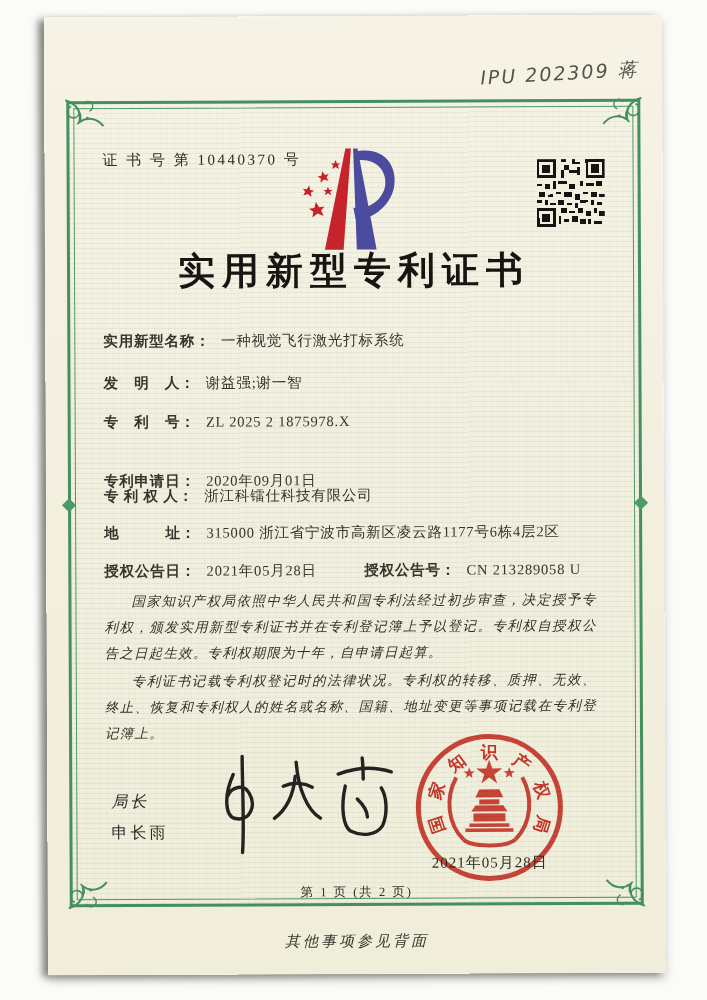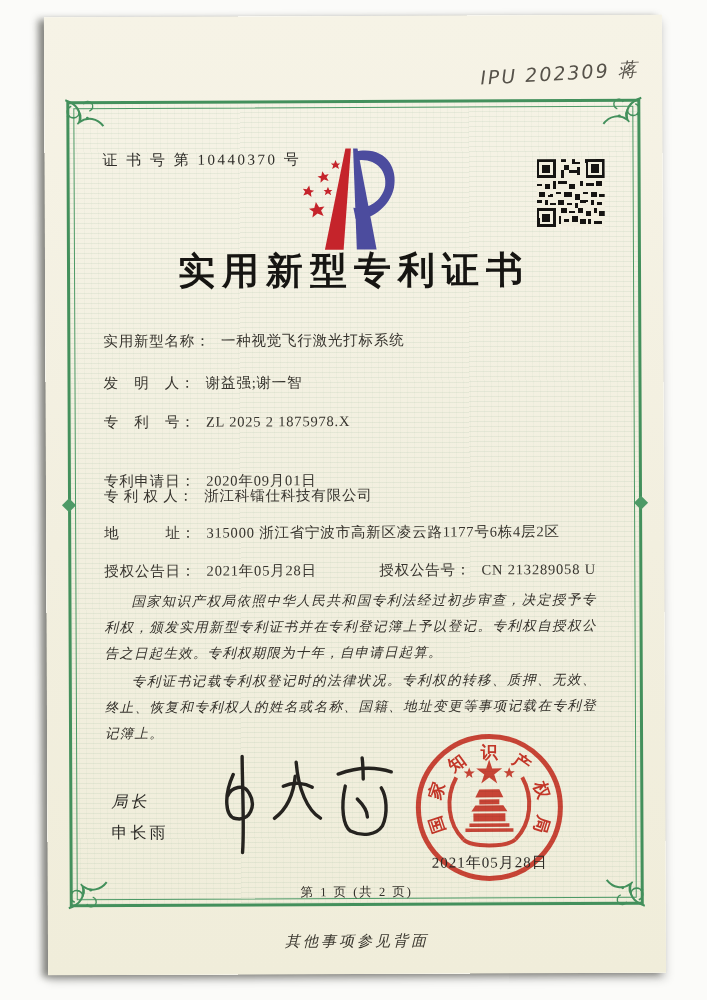--- a/index.html
+++ b/index.html
@@ -48,26 +48,26 @@
     letter-spacing:2.5px;white-space:nowrap;
   }
   .logo{position:absolute;left:247px;top:128px;width:110px;height:112px;}
   .qr{position:absolute;left:492px;top:144px;width:68px;height:68px;}
   .title{
     position:absolute;left:0;top:230px;width:100%;text-align:center;
     font-size:37px;font-weight:bold;color:#161512;letter-spacing:7px;white-space:nowrap;
   }
   .fields{position:absolute;left:58px;top:0;width:520px;}
   .frow{position:absolute;left:0;white-space:nowrap;font-size:14.5px;color:#37342e;letter-spacing:.8px;}
-  .frow .lab{display:inline-block;}
+  .frow .lab{display:inline-block;font-weight:bold;}
   .frow .val{display:inline-block;margin-left:6px;}
   .r0{top:315px;} .r1{top:357px;text-align:center;} .r2{top:396px;} .r3{top:431px;margin-top:24px;}
   .r4{top:470px;} .r5{top:507px;} .r6{top:545px;}
   .pair2{position:absolute;left:295px;top:0;}
-  .r6 .pair2{position:static;margin-left:58px;}
+  .r6 .pair2{position:static;margin-left:43px;}
   .body-text{
     position:absolute;left:58px;top:572px;width:492px;
     font-size:13.5px;line-height:1.92;color:#34312b;
     font-style:italic;letter-spacing:1.2px;text-align:justify;
   }
   .body-text p{margin:0 0 2px 0;text-indent:2em;}
   .issuer-title{position:absolute;left:64px;top:775px;font-size:16px;color:#2d2b27;letter-spacing:3px;font-style:italic;}
   .issuer-name{position:absolute;left:64px;top:806px;font-size:16px;color:#2d2b27;letter-spacing:3px;}
   .sign{position:absolute;left:148px;top:728px;width:210px;height:120px;}
   .seal{position:absolute;left:362px;top:712px;width:160px;height:160px;mix-blend-mode:multiply;}

